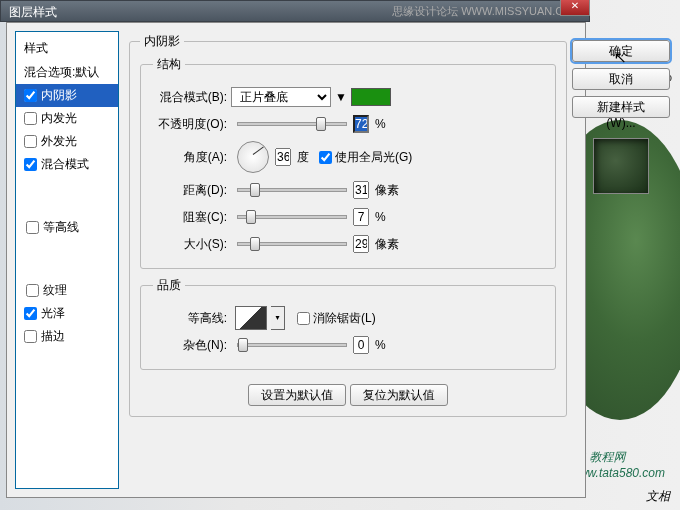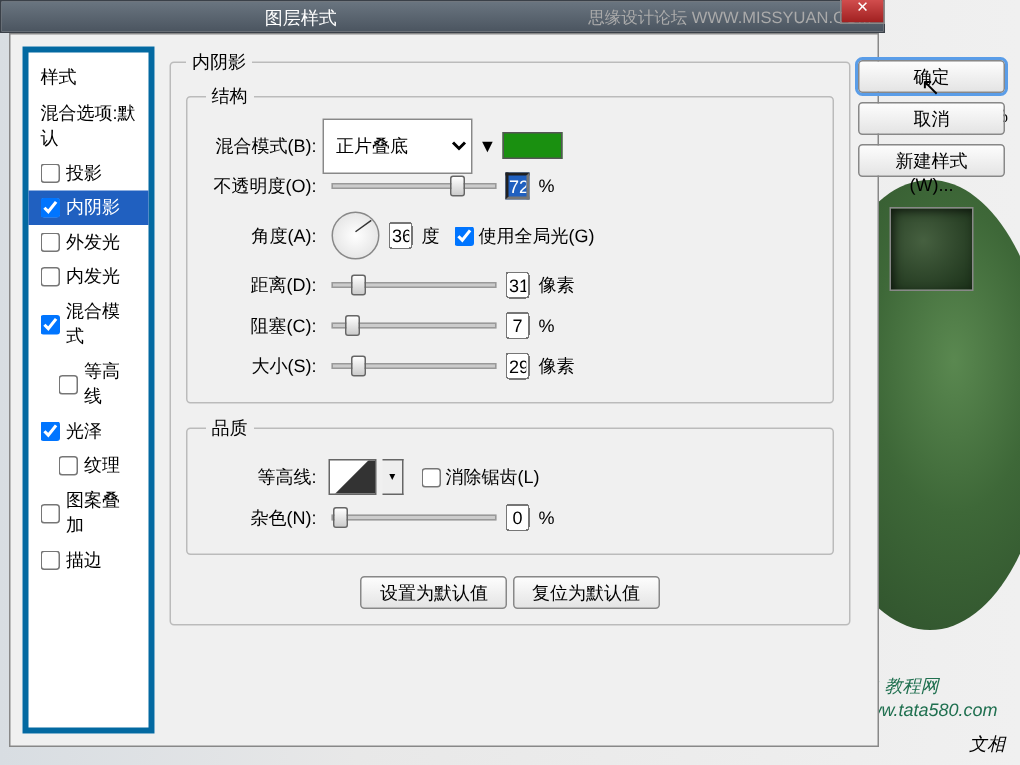--- a/index.html
+++ b/index.html
@@ -5,42 +5,42 @@
 * { box-sizing: border-box; margin: 0; padding: 0; font-family: "Microsoft YaHei", SimSun, sans-serif; font-size: 12px; }
 body { background: #888; width: 680px; height: 510px; overflow: hidden; position: relative; }
 
 .bg-layer { position: absolute; inset: 0; background: linear-gradient(90deg, #d8dde2 0%, #e8e8e8 35%, #f0f0f0 100%); z-index: 0; }
 .bg-circle { position: absolute; right: -20px; top: 120px; width: 160px; height: 300px; background: radial-gradient(ellipse at 60% 40%, #5a8850 0%, #3e6838 40%, #2a4a28 100%); border-radius: 50%; z-index: 0; }
 .bg-seal { position: absolute; right: 30px; top: 400px; color: #a04040; font-size: 11px; z-index: 0; }
 .bg-url { position: absolute; right: 15px; bottom: 30px; color: #207050; font-size: 11px; font-style: italic; z-index: 0; }
 .bg-zoom { position: absolute; right: 8px; top: 70px; font-size: 12px; z-index: 0; }
 .bg-footer { position: absolute; right: 10px; bottom: 5px; font-size: 12px; z-index: 0; font-style: italic; }
 
-.titlebar { position: absolute; left: 0; top: 0; right: 90px; height: 22px; background: linear-gradient(#6a7580, #4b5560); color: #fff; padding: 3px 8px; border: 1px solid #3a4048; z-index: 10; text-align: center; }
+.titlebar { position: absolute; left: 0; top: 0; right: 90px; height: 22px; background: linear-gradient(#6a7580, #4b5560); color: #fff; padding: 3px 8px; border: 1px solid #3a4048; z-index: 10; }
 .titlebar .right-text { float: right; color: #aaa; font-size: 11px; }
 .window-buttons { position: absolute; right: 90px; top: -2px; z-index: 11; display: flex; }
 .wbtn { width: 30px; height: 18px; background: linear-gradient(#fafafa, #d0d0d0); border: 1px solid #888; text-align: center; line-height: 14px; font-size: 10px; }
 .wbtn.close { background: linear-gradient(#d45050,#a02020); color: #fff; }
 
 .dialog { position: absolute; left: 6px; top: 22px; right: 94px; bottom: 12px; background: #f0f0f0; border: 1px solid #888; z-index: 5; display: flex; padding: 8px; }
 
-.styles-list { width: 88px; border: 4px solid #0369a1; background: #fff; padding: 4px 0; }
+.styles-list { width: 104px; border: 1px solid #0369a1; background: #fff; padding: 4px 0; }
 .list-header { padding: 4px 8px; font-weight: normal; }
 .list-item { padding: 3px 8px; display: flex; align-items: center; gap: 4px; }
 .list-item.selected { background: #2060c0; color: #fff; }
 .list-item input[type=checkbox] { width: 13px; height: 13px; }
-.list-item.indent { padding-left: 20px; }
+.list-item.indent { padding-left: 10px; margin-top: 40px; }
 
 .main-panel { flex: 1; padding: 2px 10px; }
 fieldset { border: 1px solid #bbb; border-radius: 3px; padding: 8px 12px; margin-bottom: 8px; }
 fieldset.outer { padding: 6px 10px 10px; }
 legend { padding: 0 4px; }
 .row { display: flex; align-items: center; margin: 5px 0; height: 22px; }
 .row-label { width: 78px; text-align: right; padding-right: 4px; }
-.row input[type=text], .row select { height: 37px; border: 1px solid #888; padding: 1px 4px; background: #fff; }
+.row input[type=text], .row select { height: 20px; border: 1px solid #888; padding: 1px 4px; background: #fff; }
 .row select { width: 100px; }
 .swatch { width: 40px; height: 18px; border: 1px solid #555; margin-left: 4px; }
 .slider { flex: 0 0 110px; height: 4px; background: #ccc; border: 1px solid #999; position: relative; margin: 0 6px; }
 .slider .thumb { position: absolute; width: 10px; height: 14px; background: linear-gradient(#fff,#ccc); border: 1px solid #666; border-radius: 2px; top: -6px; }
 .numbox { width: 16px; text-align: center; }
 .numbox.hl { background: #2060c0; color: #fff; }
 .unit { margin-left: 6px; }
 .dial { width: 32px; height: 32px; border: 1px solid #888; border-radius: 50%; background: radial-gradient(#fff,#ddd); position: relative; margin: 0 6px; }
 .dial::after { content: ""; position: absolute; width: 13px; height: 1px; background: #333; top: 12px; left: 15px; transform-origin: left center; transform: rotate(-36deg); }
 .contour-swatch { width: 32px; height: 24px; border: 1px solid #666; background: linear-gradient(135deg, #fff 0%, #fff 48%, #333 50%, #333 100%); margin: 0 4px; }
@@ -75,55 +75,47 @@
   <div class="wbtn close">✕</div>
 </div>
 
 <div class="dialog">
 
   <div class="styles-list">
     <div class="list-header">样式</div>
     <div class="list-item">
         <span>混合选项:默认</span>
       </div>
-    <div class="list-item">
-        <input type="checkbox" style="">
-        <span>投影</span>
-      </div>
     <div class="list-item selected">
         <input type="checkbox" checked="" style="">
         <span>内阴影</span>
       </div>
     <div class="list-item">
         <input type="checkbox" style="">
+        <span>内发光</span>
+      </div>
+    <div class="list-item">
+        <input type="checkbox" style="">
         <span>外发光</span>
-      </div>
-    <div class="list-item">
-        <input type="checkbox" style="">
-        <span>内发光</span>
       </div>
     <div class="list-item">
         <input type="checkbox" checked="" style="">
         <span>混合模式</span>
       </div>
     <div class="list-item indent">
         <input type="checkbox" style="">
         <span>等高线</span>
       </div>
+    <div class="list-item indent">
+        <input type="checkbox" style="">
+        <span>纹理</span>
+      </div>
     <div class="list-item">
         <input type="checkbox" checked="" style="">
         <span>光泽</span>
-      </div>
-    <div class="list-item indent">
-        <input type="checkbox" style="">
-        <span>纹理</span>
-      </div>
-    <div class="list-item">
-        <input type="checkbox" style="">
-        <span>图案叠加</span>
       </div>
     <div class="list-item">
         <input type="checkbox" style="">
         <span>描边</span>
       </div>
   </div>
 
   <div class="main-panel">
     <fieldset class="outer">
       <legend>内阴影</legend>

